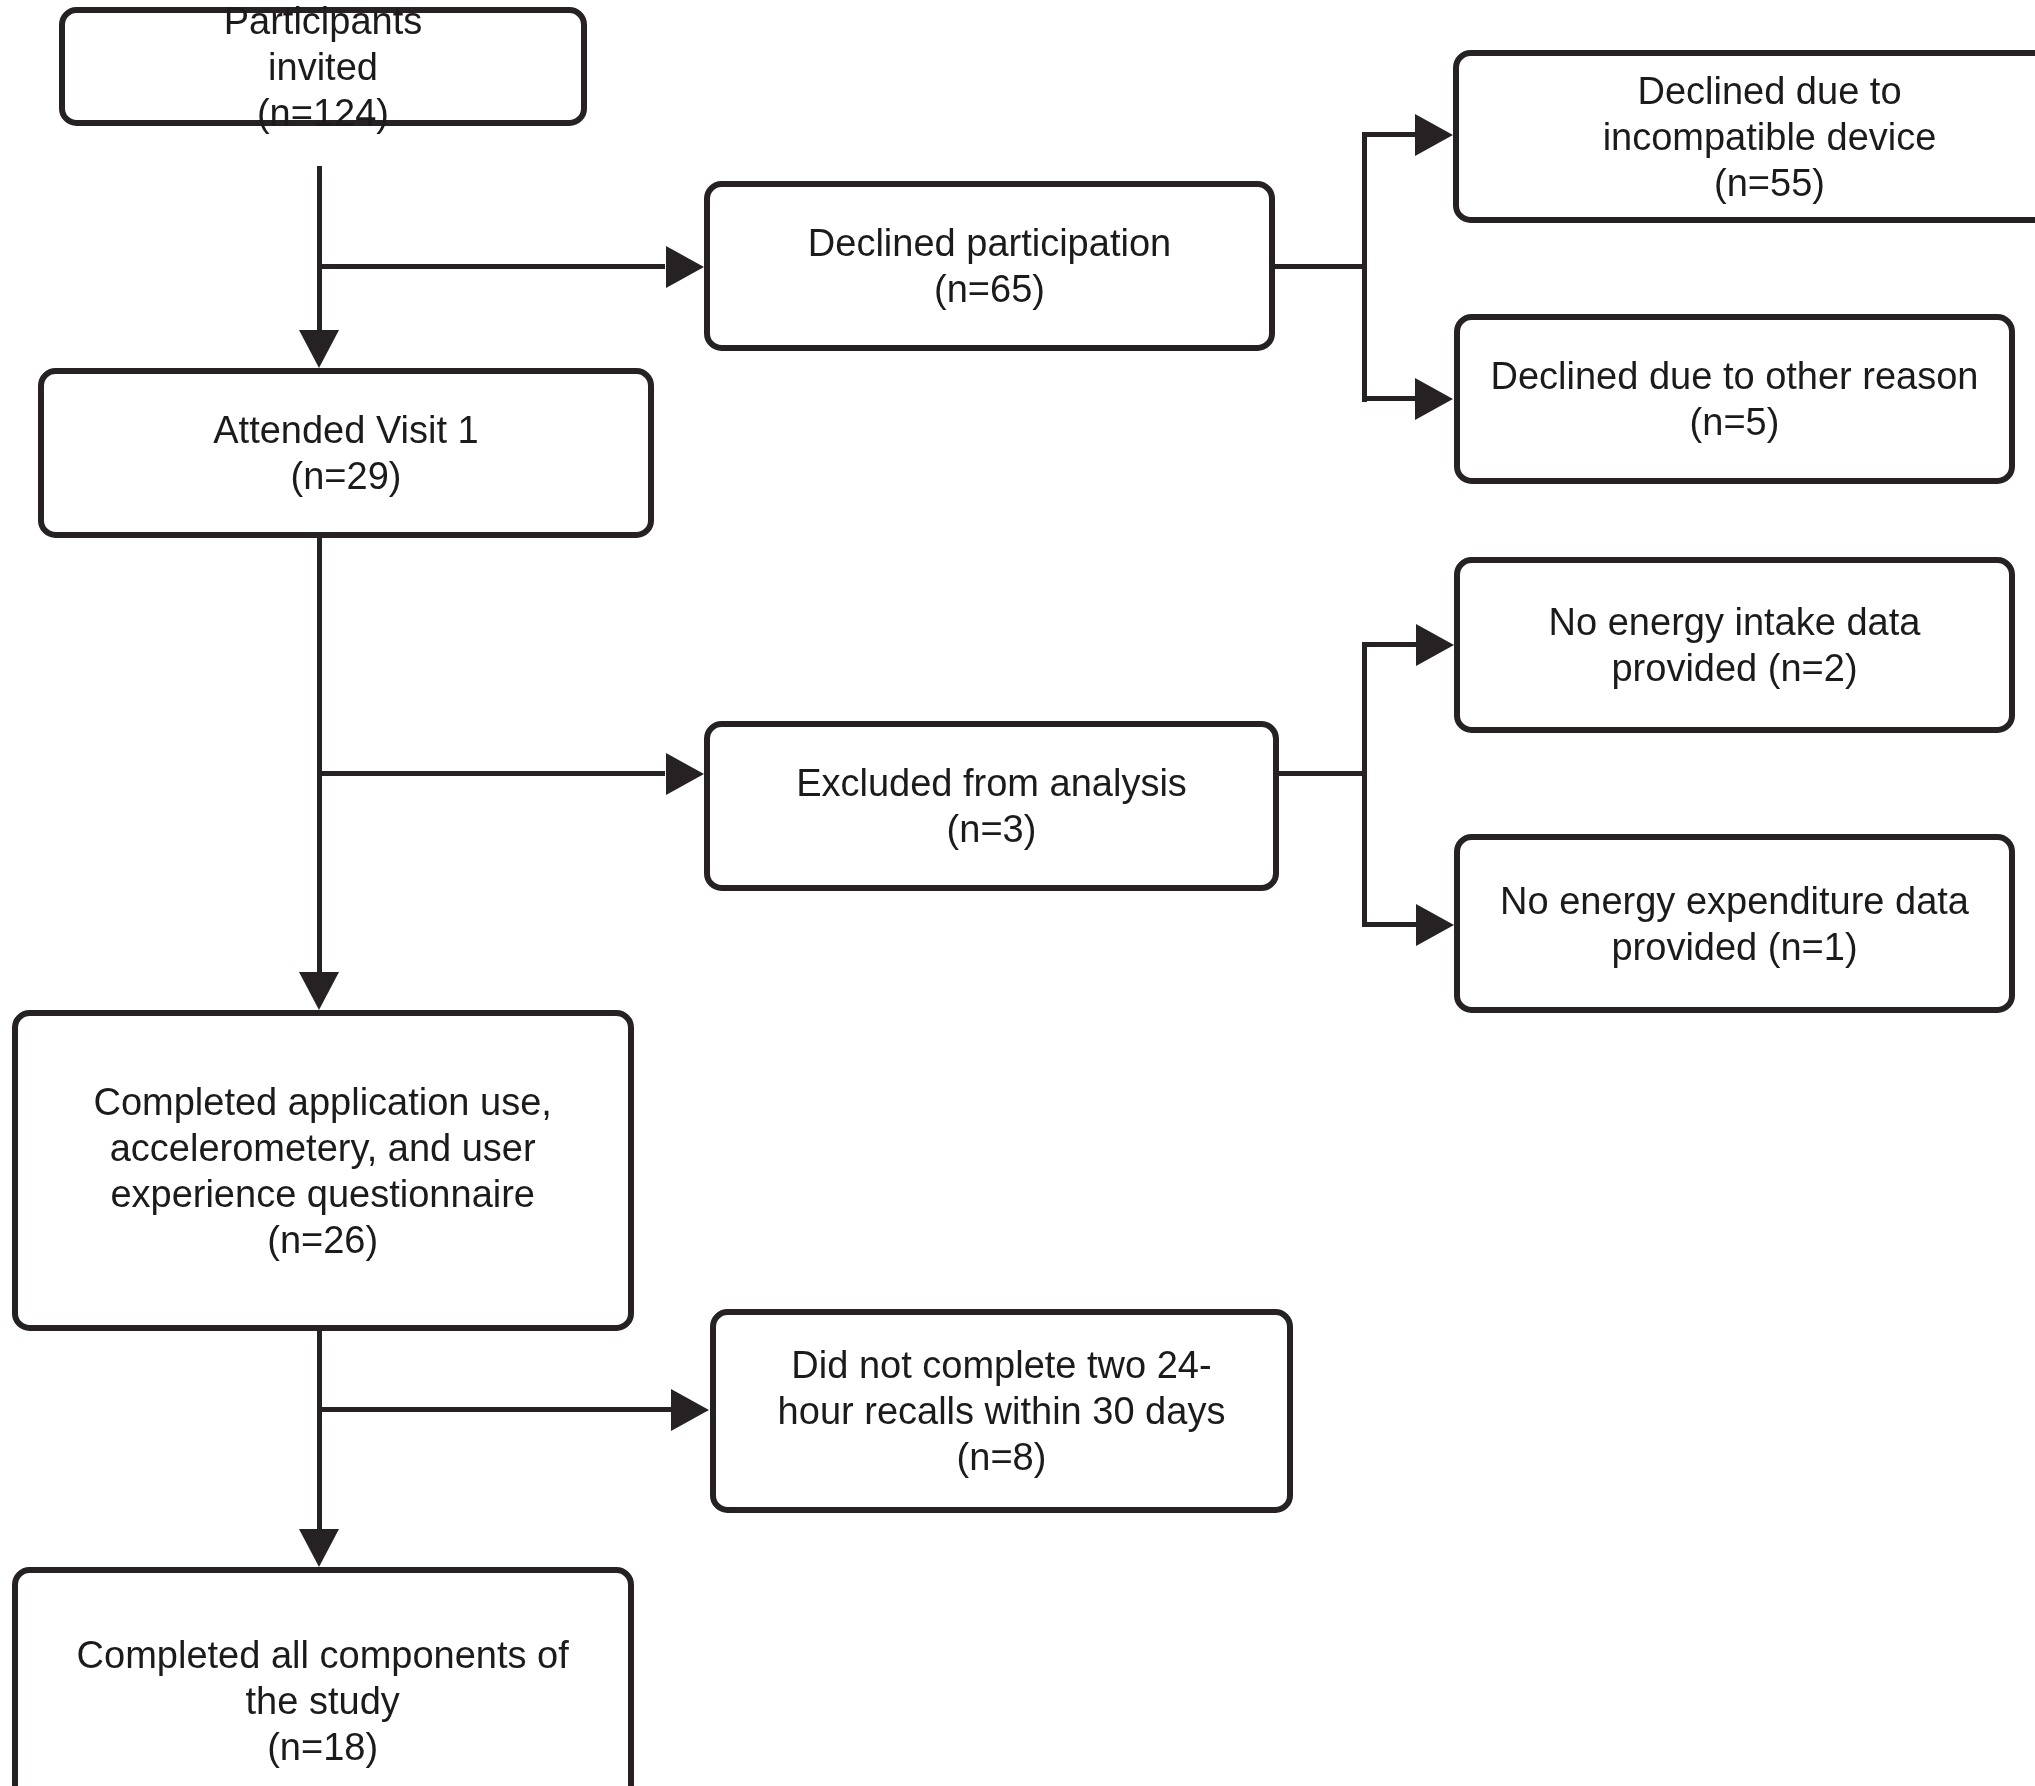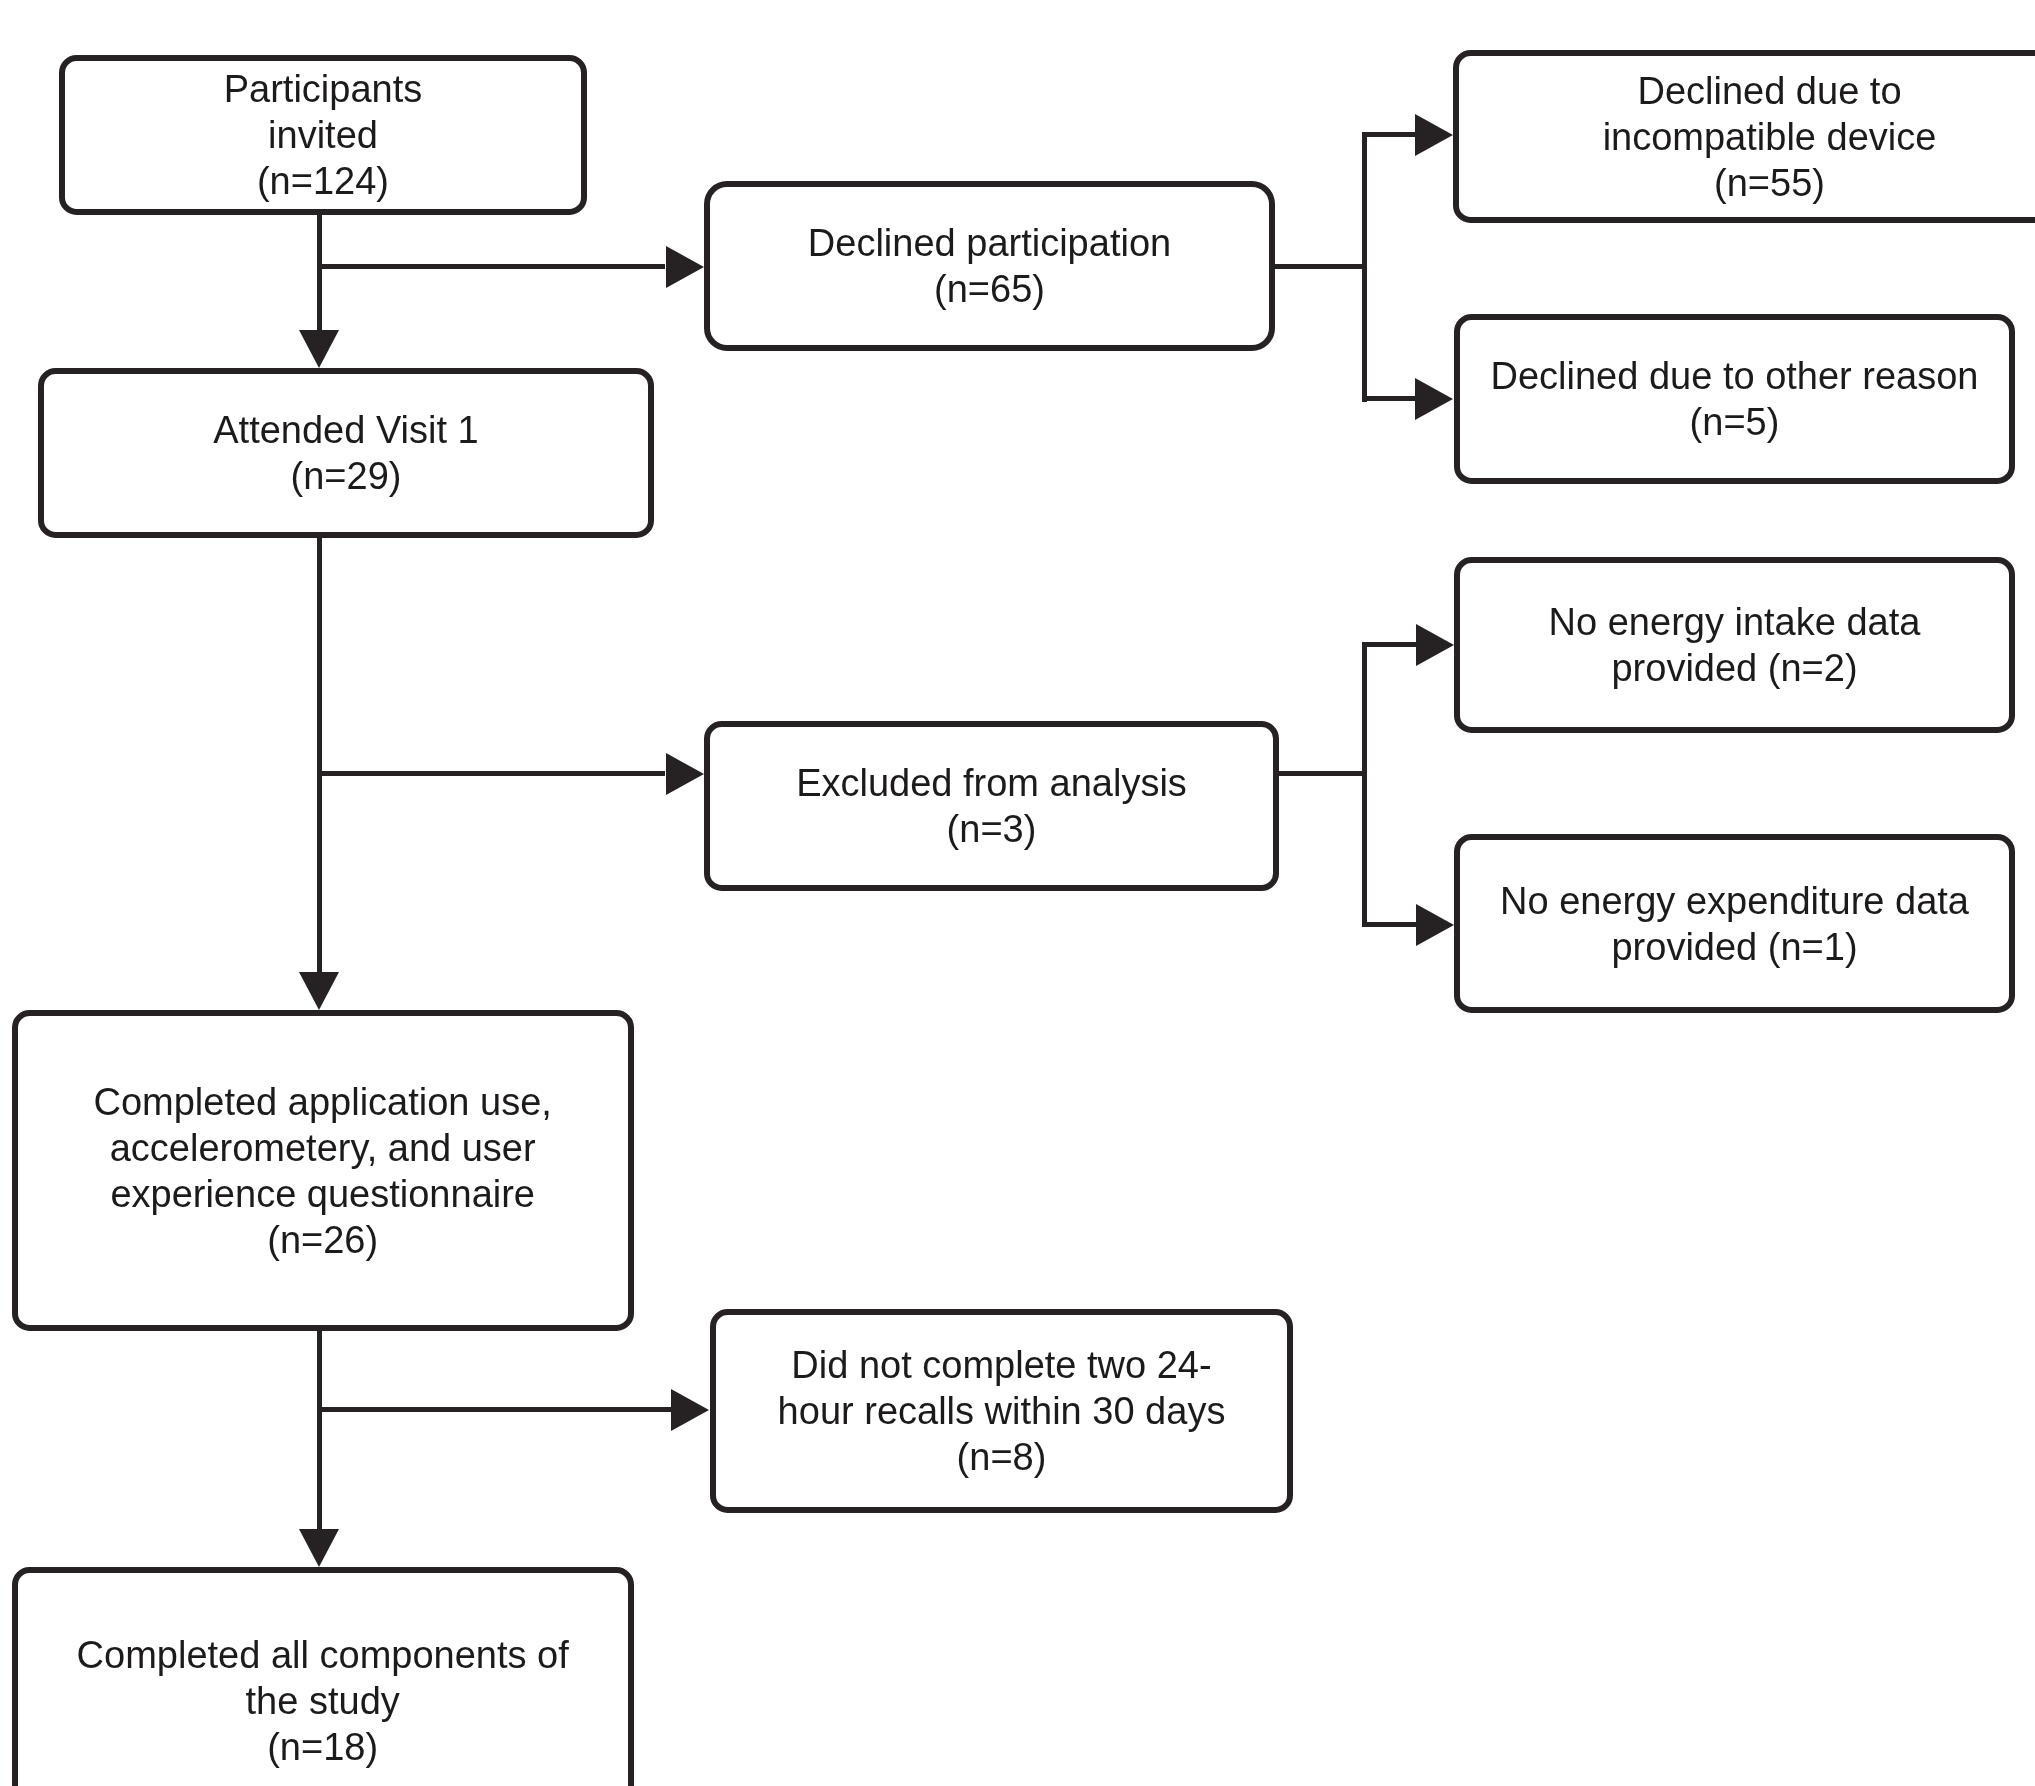--- a/index.html
+++ b/index.html
@@ -26,23 +26,23 @@
     display: flex;
     align-items: center;
     justify-content: center;
     text-align: center;
     font-size: 38px;
     line-height: 46px;
     font-weight: 400;
     white-space: pre-line;
     padding: 5.9px 10.6px;
   }
-  .n-invited        { left: 59px;  top: 7px;   width: 528px;  height: 160px; margin-top: 48px; }
+  .n-invited        { left: 59px;  top: 7px;   width: 528px;  height: 119px; }
   .n-attended       { left: 38px;   top: 368px;  width: 616px;  height: 170px; }
-  .n-declined       { left: 704px; top: 181px;  width: 571px;  height: 170px; border-radius: 23px; }
+  .n-declined       { left: 704px; top: 181px;  width: 571px;  height: 170px; }
   .n-declined-dev   { left: 1453px; top: 50px;   width: 633px;  height: 173px; }
   .n-declined-other { left: 1454px; top: 314px;  width: 561px;  height: 170px; }
   .n-excluded       { left: 704px; top: 689px; width: 575px;  height: 170px; margin-top: 32px; }
   .n-no-intake      { left: 1454px; top: 557px;  width: 561px;  height: 176px; }
   .n-no-expend      { left: 1454px; top: 834px; width: 561px;  height: 179px; }
   .n-completed-app  { left: 11.7px;   top: 1010px; width: 622px; height: 321px; }
   .n-no-recalls     { left: 710px; top: 1309px; width: 583px;  height: 204px; }
   .n-completed-all  { left: 11.7px;   top: 1567px; width: 622px; height: 268px; }
 
   

